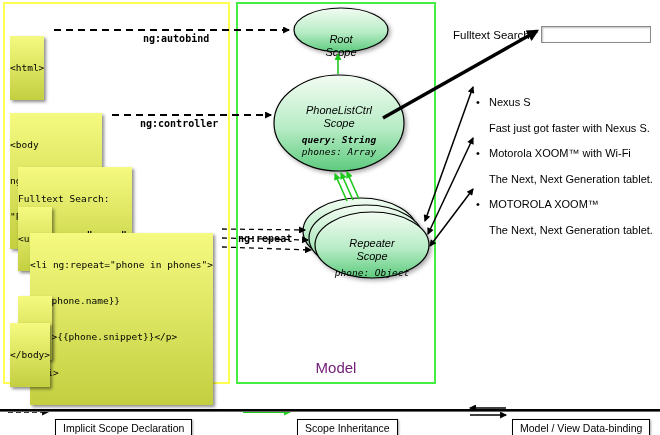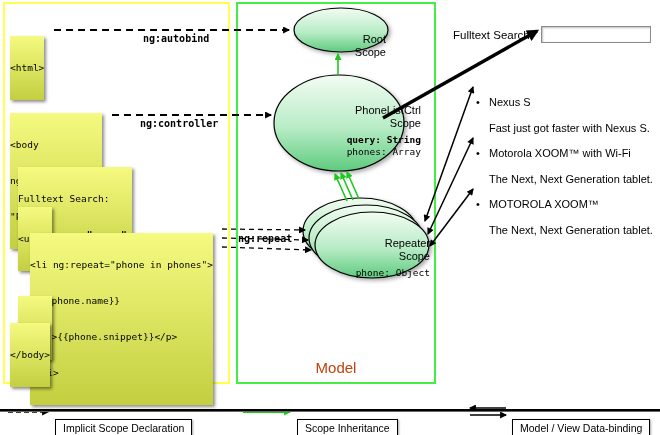--- a/index.html
+++ b/index.html
@@ -5,38 +5,38 @@
   * { margin:0; padding:0; box-sizing:border-box; }
   html,body { background:#fff; }
   body { font-family:"Liberation Sans", sans-serif; color:#000; }
   .canvas { position:relative; width:660px; height:435px; background:#fff; overflow:hidden; }
 
   .col { position:absolute; top:2px; height:382px; border:2px solid; background:#fff; }
   .col-template { left:3px;  width:227px; border-color:#ffff4f; }
   .col-model    { left:236px; width:200px; border-color:#44ee44; }
   .col-view     { left:442px; width:215px; border-color:#5a5af0; }
   .col-label { position:absolute; bottom:6px; left:0; width:100%; text-align:center;
-               font-size:15px; color:#c2410c; }
+               font-size:15px; color:#701a75; }
 
   svg.overlay { position:absolute; left:0; top:0; pointer-events:none; }
 
   .layer { position:absolute; left:0; top:0; width:660px; height:435px; pointer-events:none; }
   .layer > * { pointer-events:auto;margin-top:16px; }
 
   .code { position:absolute; background:linear-gradient(#f5fa80, #c3cf40);
           box-shadow:2px 2px 3px rgba(0,0,0,0.45);
           font-family:"DejaVu Sans Mono", monospace; font-size:9.5px; line-height:12px;
           padding:2px 0; white-space:pre; }
   .code .ind { padding-left:10px; }
   .b { font-weight:bold; }
 
   .arrow-label { position:absolute; font-family:"DejaVu Sans Mono", monospace;
                  font-size:10px; font-weight:bold; }
 
-  .scope-text { position:absolute; text-align:right; font-size:11px; line-height:13px; }
+  .scope-text { position:absolute; text-align:center; font-size:11px; line-height:13px;font-style:italic; }
   .scope-text .mono { font-family:"DejaVu Sans Mono", monospace; font-size:9.5px; line-height:12px; }
 
   .v-search-label { position:absolute; font-size:11.5px; }
   .v-search-input { position:absolute; width:110px; height:17px; border:1px solid #8a8a8a;
                     background:#fff; box-shadow:inset 1px 1px 2px rgba(0,0,0,0.25);
                     font-size:11px; padding:0 3px; }
   .v-title { position:absolute; font-size:11px; line-height:13px; white-space:nowrap; }
   .v-title .bullet { display:inline-block; width:13px; }
   .v-desc { position:absolute; font-size:11px; line-height:13px; white-space:nowrap; }
 
@@ -145,21 +145,21 @@
     </div>
 
     <div class="arrow-label" style="left:143px;top:17px">ng:autobind</div>
     <div class="arrow-label" style="left:140px;top:102px">ng:controller</div>
     <div class="arrow-label" style="left:238px;top:217px">ng:repeat</div>
 
     <div class="scope-text" style="left:296px;top:17px;width:90px">
       <div>Root</div>
       <div>Scope</div>
     </div>
-    <div class="scope-text" style="left:291px;top:88px;width:130px">
+    <div class="scope-text" style="left:274px;top:88px;width:130px">
       <div>PhoneListCtrl</div>
       <div>Scope</div>
       <div class="mono b" style="margin-top:4px">query: String</div>
       <div class="mono">phones: Array</div>
     </div>
     <div class="scope-text" style="left:314px;top:221px;width:116px">
       <div>Repeater</div>
       <div>Scope</div>
       <div class="mono" style="margin-top:4px">phone: Object</div>
     </div>

